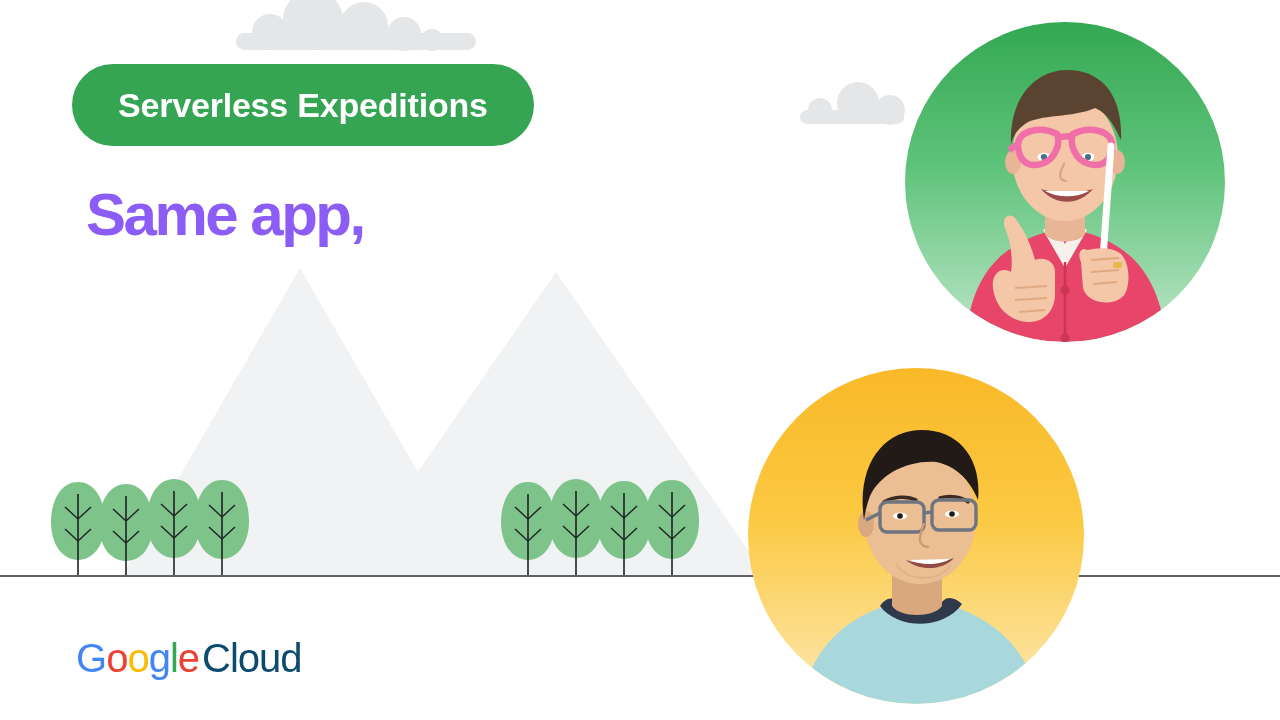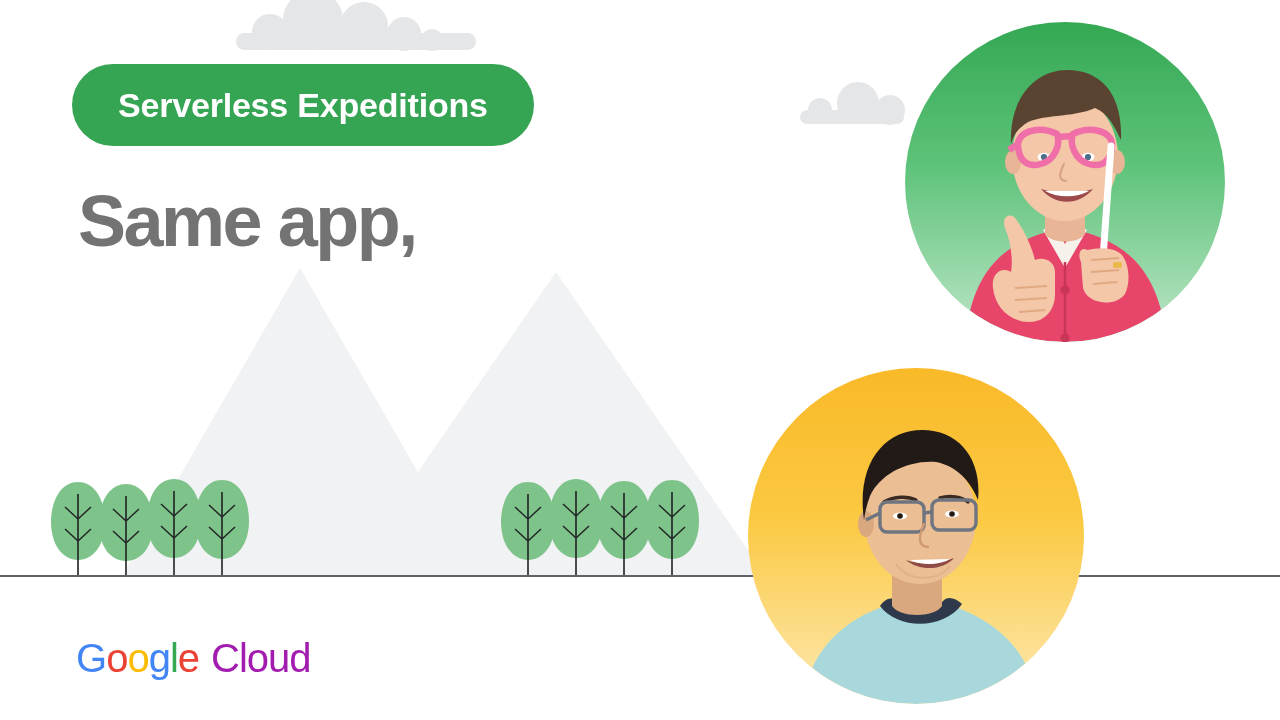--- a/index.html
+++ b/index.html
@@ -50,44 +50,45 @@
   }
 
   
   #headline {
     position: absolute;
     left: 78px;
     top: 178px;
     width: 700px;
   }
   #headline .line {
-    color: #737373;
-    font-size: 72px;
+    color: #8b5cf6;
+    font-size: 60px;
     font-weight: bold;
     line-height: 1.22;
     letter-spacing: -2.5px;
     white-space: nowrap;
+    margin-left: 8px;
   }
 
   
   #logo {
     position: absolute;
     left: 76px;
     top: 638px;
     display: flex;
     align-items: baseline;
     font-size: 40px;
     letter-spacing: -1px;
     line-height: 1;
   }
   #logo .g-word { display: flex; }
   #logo .g-word span { font-weight: normal; }
   #logo .cloud-word {
-    color: #a21caf;
-    margin-left: 12px;
+    color: #0c4a6e;
+    margin-left: 3px;
     font-weight: normal;
   }
 
   
   .avatar {
     position: absolute;
     border-radius: 50%;
     overflow: hidden;
   }
   #avatar-top {

